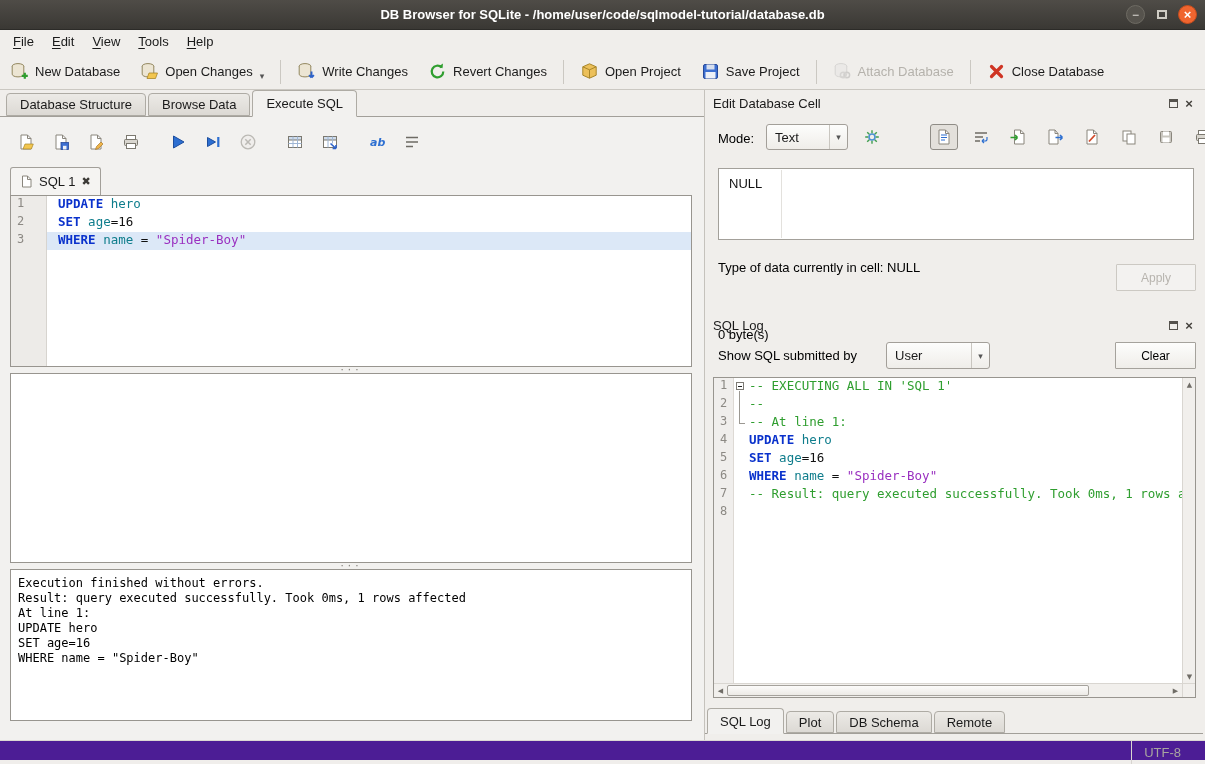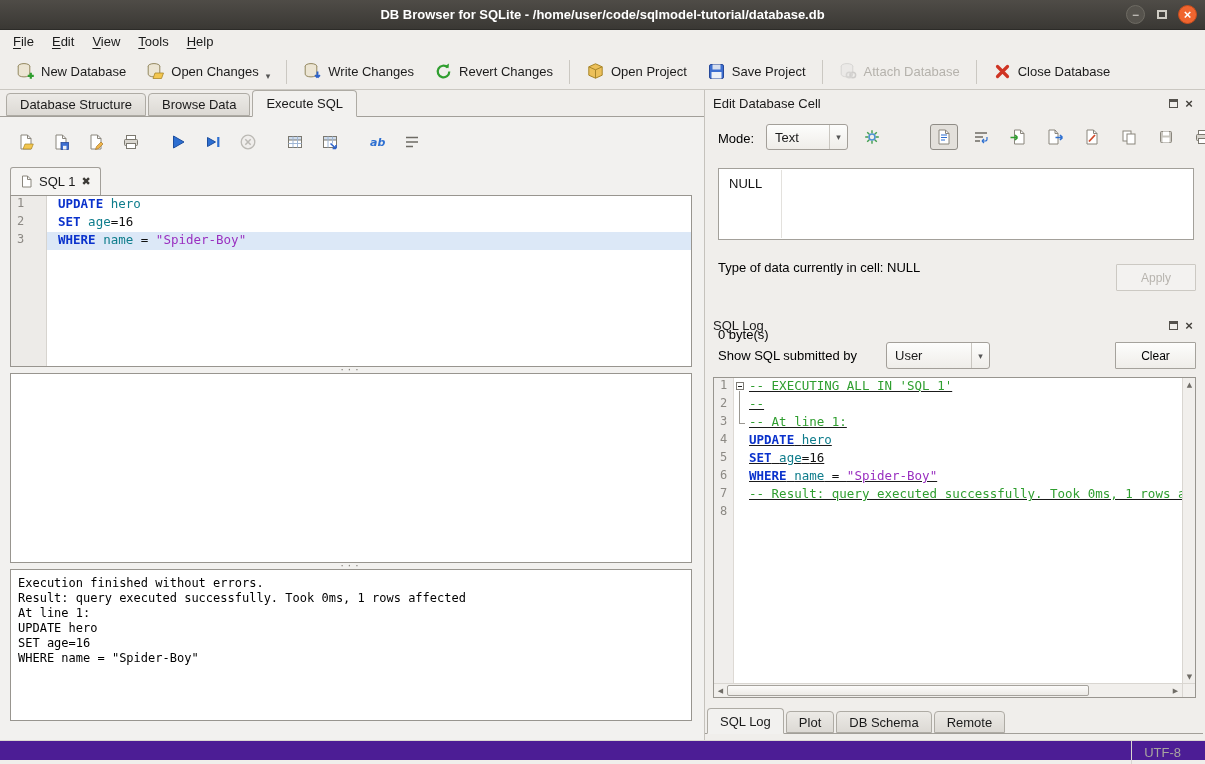--- a/index.html
+++ b/index.html
@@ -18,21 +18,21 @@
 .wbtn.max{background:transparent;}
 .maxbox{width:10px;height:9px;border:2px solid #cfccc4;display:block;}
 .wbtn.close{background:#f0652f;border:1px solid #c94d1d;color:#fff;font-weight:bold;font-size:13px;line-height:1;}
 
 
 .menubar{position:absolute;left:0;top:30px;width:1205px;height:24px;background:#f0eeeb;display:flex;align-items:stretch;padding-left:4px;}
 .mitem{padding:0 9px;line-height:24px;cursor:pointer;}
 
 
 .toolbar{position:absolute;left:0;top:54px;width:1205px;height:36px;background:#f0eeeb;
-  border-bottom:1px solid #cbc8c2;display:flex;align-items:center;padding-left:6px;}
+  border-bottom:1px solid #cbc8c2;display:flex;align-items:center;padding-left:0;}
 .tbtn{display:flex;align-items:center;gap:6px;padding:4px 9px;background:transparent;border:1px solid transparent;
   border-radius:3px;font-family:"Liberation Sans",sans-serif;font-size:13px;color:#1c1c1c;cursor:pointer;}
 .tbtn.disabled{color:#b5b2ac;}
 .tbtn.disabled svg{opacity:.45;filter:grayscale(1);}
 .tsep{width:1px;height:24px;background:#cbc8c2;margin:0 6px;}
 .caret{font-size:9px;color:#555;font-family:"DejaVu Sans",sans-serif;align-self:flex-end;margin-left:1px;}
 
 
 #main-tabs{position:absolute;left:0;top:90px;width:704px;height:27px;display:flex;align-items:flex-end;
   padding-left:6px;border-bottom:1px solid #a29f99;}
@@ -99,21 +99,21 @@
   display:flex;flex-direction:column;}
 .logmain{flex:1;display:flex;overflow:hidden;}
 .loggutter{width:20px;background:#f0eeec;border-right:1px solid #ddd9d4;flex:none;}
 .foldcol{width:13px;flex:none;}
 .fold-cell{position:relative;width:13px;height:18px;}
 .fbox{position:absolute;left:2px;top:4px;width:8px;height:8px;border:1px solid #7d7a74;background:#fff;}
 .fbox::after{content:"";position:absolute;left:1px;top:3px;width:4px;height:1px;background:#222;}
 .fstem{position:absolute;left:5px;width:1px;background:#9b9892;}
 .fbranch{position:absolute;left:5px;top:9px;width:6px;height:1px;background:#9b9892;}
 .logcode{flex:1;overflow:hidden;}
-.logcode .crow{padding-left:2px;text-decoration:underline;}
+.logcode .crow{padding-left:2px;}
 .vscroll{width:13px;flex:none;background:#f1efec;border-left:1px solid #d9d6d1;display:flex;flex-direction:column;}
 .sarw{height:13px;width:13px;display:flex;align-items:center;justify-content:center;font-size:7px;color:#6f6c66;
   font-family:"DejaVu Sans",sans-serif;cursor:pointer;flex:none;}
 .vspace{flex:1;}
 .hscroll{height:14px;flex:none;background:#f1efec;border-top:1px solid #d9d6d1;display:flex;align-items:stretch;}
 .htrack{flex:1;position:relative;}
 .hthumb{position:absolute;left:0;top:1px;bottom:1px;width:82%;background:linear-gradient(#fcfbfa,#eceae6);
   border:1px solid #a5a29c;border-radius:2px;cursor:pointer;}
 .hcorner{width:13px;flex:none;border-left:1px solid #d9d6d1;}
 

